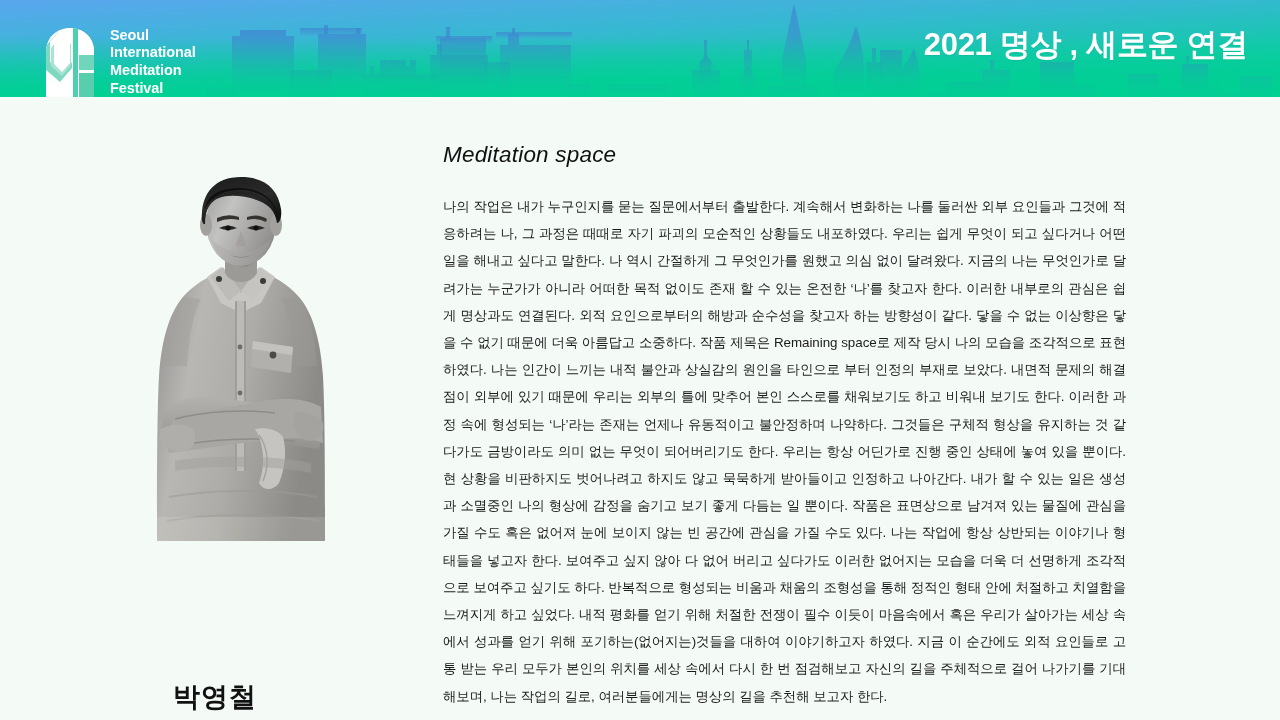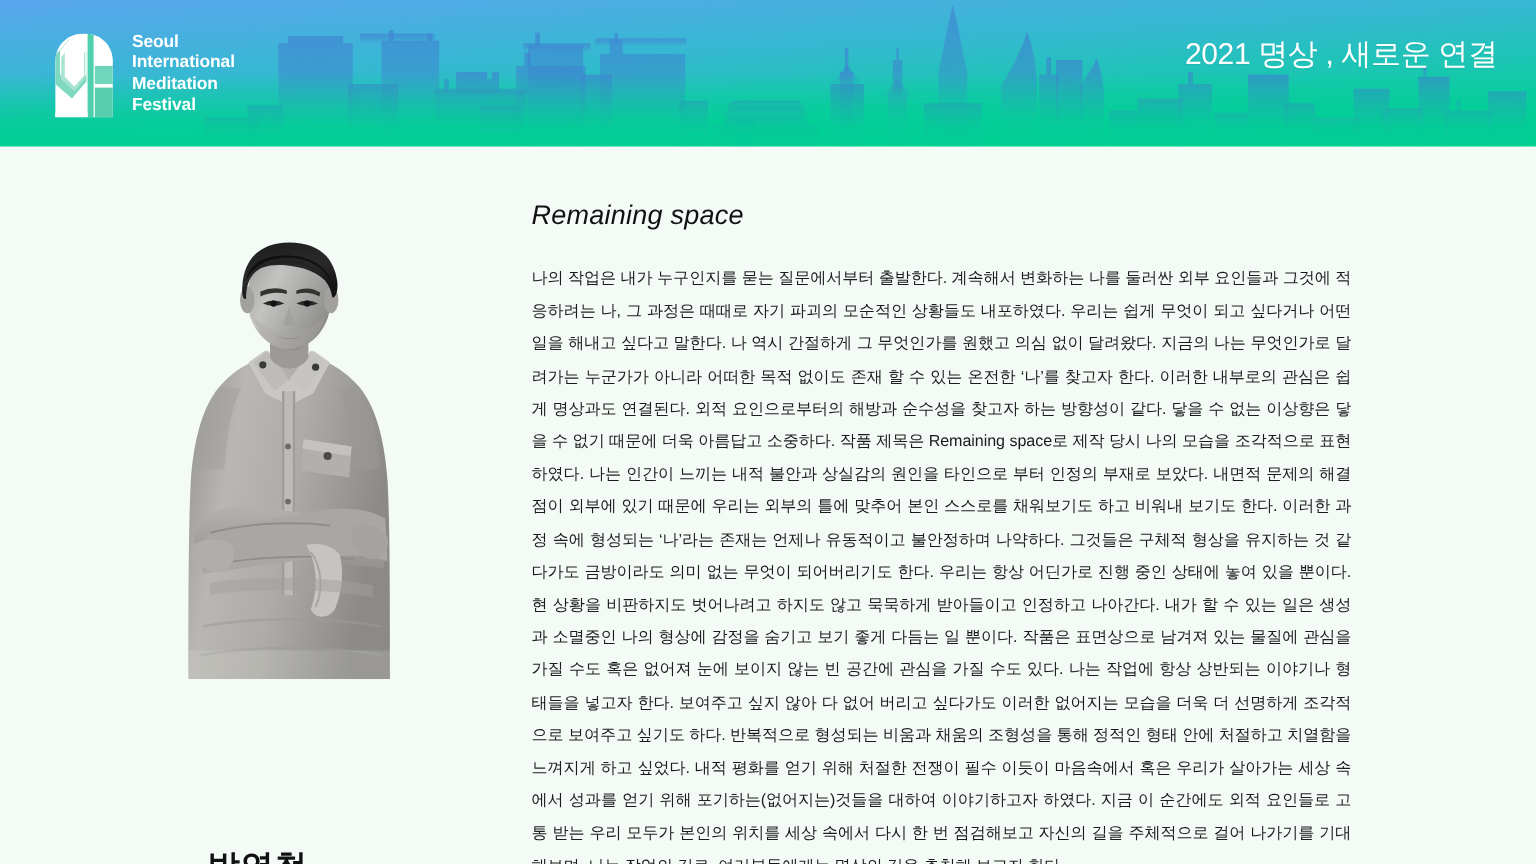--- a/index.html
+++ b/index.html
@@ -11,21 +11,21 @@
     height: 720px;
     overflow: hidden;
     background: #f4fbf6;
     font-family: "Liberation Sans", "DejaVu Sans", sans-serif;
   }
 
   
   #banner {
     position: relative;
     width: 1280px;
-    height: 122px;
+    height: 97px;
     overflow: hidden;
     background: linear-gradient(177deg, #5aa6ee 0%, #36b8d2 38%, #14c9ab 68%, #00cf93 100%);
   }
   #banner-skyline {
     position: absolute;
     left: 0;
     top: 0;
     width: 1280px;
     height: 122px;
     pointer-events: none;
@@ -63,22 +63,22 @@
   
   #banner-titles {
     position: absolute;
     right: 32px;
     top: 26px;
     text-align: right;
     z-index: 5;
     color: #ffffff;
   }
   #banner-title-ko {
-    font-size: 25px;
-    font-weight: normal;
+    font-size: 31px;
+    font-weight: bold;
     line-height: 38px;
     letter-spacing: -0.3px;
     white-space: nowrap;
     text-shadow: 0 1px 1px rgba(0,90,90,0.10);
   }
   #banner-title-en {
     font-size: 16.5px;
     font-weight: bold;
     line-height: 22px;
     letter-spacing: 0.1px;
@@ -369,17 +369,17 @@
         <path d="M34 336 C 78 328 140 328 182 336" stroke="#9d9b97" stroke-width="2" fill="none" opacity="0.6"></path>
         <path d="M32 360 C 78 352 140 352 184 360" stroke="#9d9b97" stroke-width="2" fill="none" opacity="0.5"></path>
 
         <rect x="0" y="356" width="212" height="24" fill="#f4fbf6" opacity="0.12"></rect>
       </svg>
     </div>
     <div id="artist-name">박영철</div>
   </div>
 
   <div id="statement-col">
-    <h1 id="work-title">Remaining space</h1>
+    <h1 id="work-title">Meditation space</h1>
     <p id="statement-body">나의 작업은 내가 누구인지를 묻는 질문에서부터 출발한다. 계속해서 변화하는 나를 둘러싼 외부 요인들과 그것에 적응하려는 나, 그 과정은 때때로 자기 파괴의 모순적인 상황들도 내포하였다. 우리는 쉽게 무엇이 되고 싶다거나 어떤 일을 해내고 싶다고 말한다. 나 역시 간절하게 그 무엇인가를 원했고 의심 없이 달려왔다. 지금의 나는 무엇인가로 달려가는 누군가가 아니라 어떠한 목적 없이도 존재 할 수 있는 온전한 ‘나’를 찾고자 한다. 이러한 내부로의 관심은 쉽게 명상과도 연결된다. 외적 요인으로부터의 해방과 순수성을 찾고자 하는 방향성이 같다. 닿을 수 없는 이상향은 닿을 수 없기 때문에 더욱 아름답고 소중하다. 작품 제목은 Remaining space로 제작 당시 나의 모습을 조각적으로 표현하였다. 나는 인간이 느끼는 내적 불안과 상실감의 원인을 타인으로 부터 인정의 부재로 보았다. 내면적 문제의 해결점이 외부에 있기 때문에 우리는 외부의 틀에 맞추어 본인 스스로를 채워보기도 하고 비워내 보기도 한다. 이러한 과정 속에 형성되는 ‘나’라는 존재는 언제나 유동적이고 불안정하며 나약하다. 그것들은 구체적 형상을 유지하는 것 같다가도 금방이라도 의미 없는 무엇이 되어버리기도 한다. 우리는 항상 어딘가로 진행 중인 상태에 놓여 있을 뿐이다. 현 상황을 비판하지도 벗어나려고 하지도 않고 묵묵하게 받아들이고 인정하고 나아간다. 내가 할 수 있는 일은 생성과 소멸중인 나의 형상에 감정을 숨기고 보기 좋게 다듬는 일 뿐이다. 작품은 표면상으로 남겨져 있는 물질에 관심을 가질 수도 혹은 없어져 눈에 보이지 않는 빈 공간에 관심을 가질 수도 있다. 나는 작업에 항상 상반되는 이야기나 형태들을 넣고자 한다. 보여주고 싶지 않아 다 없어 버리고 싶다가도 이러한 없어지는 모습을 더욱 더 선명하게 조각적으로 보여주고 싶기도 하다. 반복적으로 형성되는 비움과 채움의 조형성을 통해 정적인 형태 안에 처절하고 치열함을 느껴지게 하고 싶었다. 내적 평화를 얻기 위해 처절한 전쟁이 필수 이듯이 마음속에서 혹은 우리가 살아가는 세상 속에서 성과를 얻기 위해 포기하는(없어지는)것들을 대하여 이야기하고자 하였다. 지금 이 순간에도 외적 요인들로 고통 받는 우리 모두가 본인의 위치를 세상 속에서 다시 한 번 점검해보고 자신의 길을 주체적으로 걸어 나가기를 기대해보며, 나는 작업의 길로, 여러분들에게는 명상의 길을 추천해 보고자 한다.</p>
   </div>
 
 </div>
 
 </body></html>

